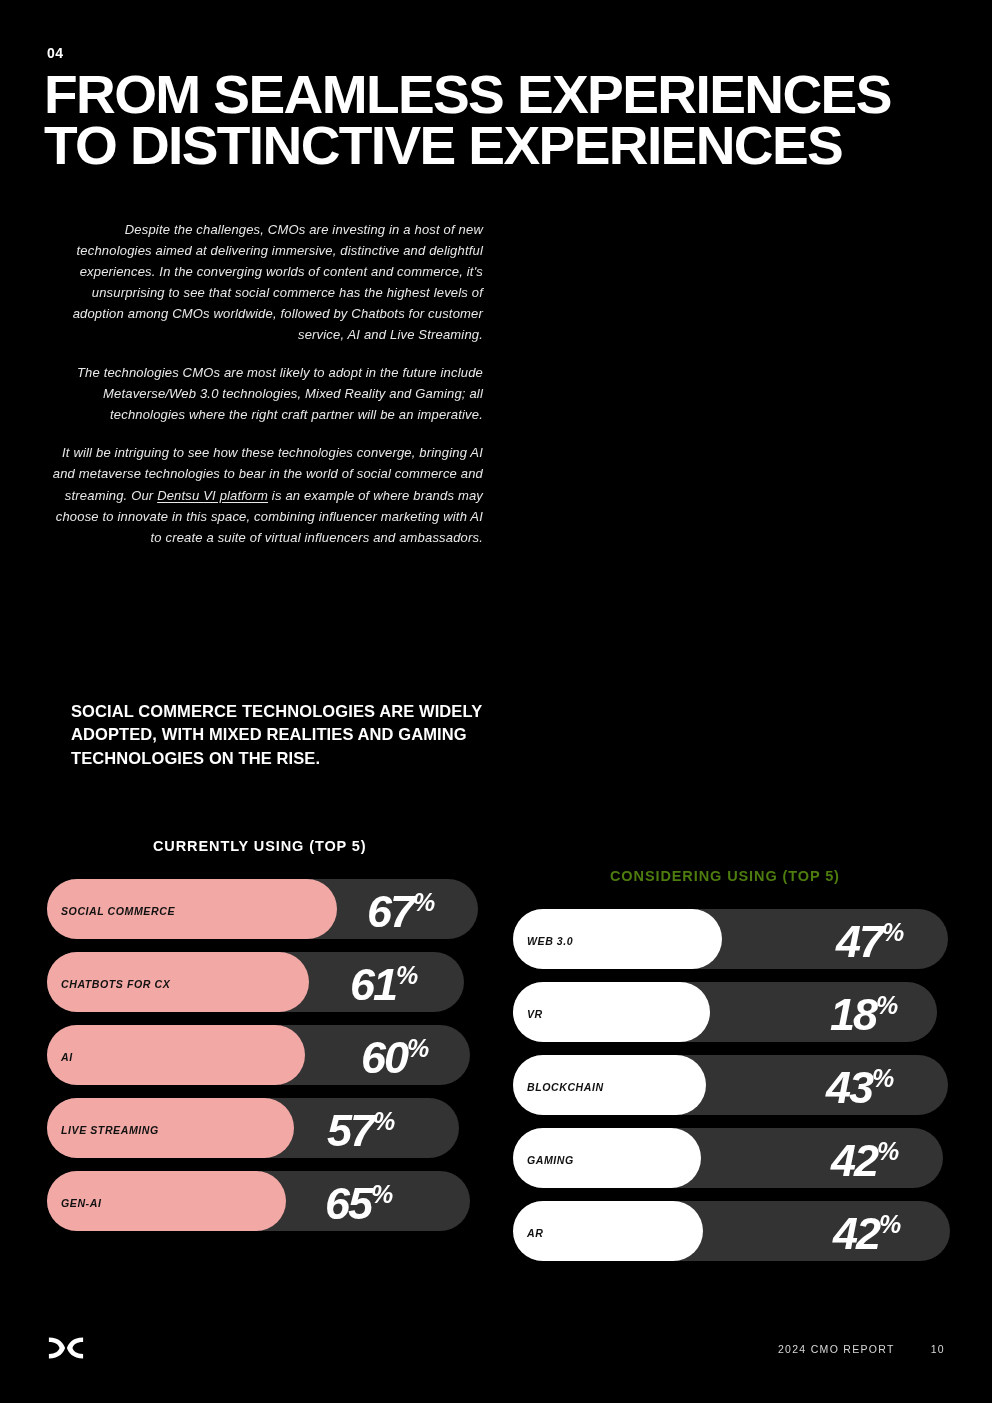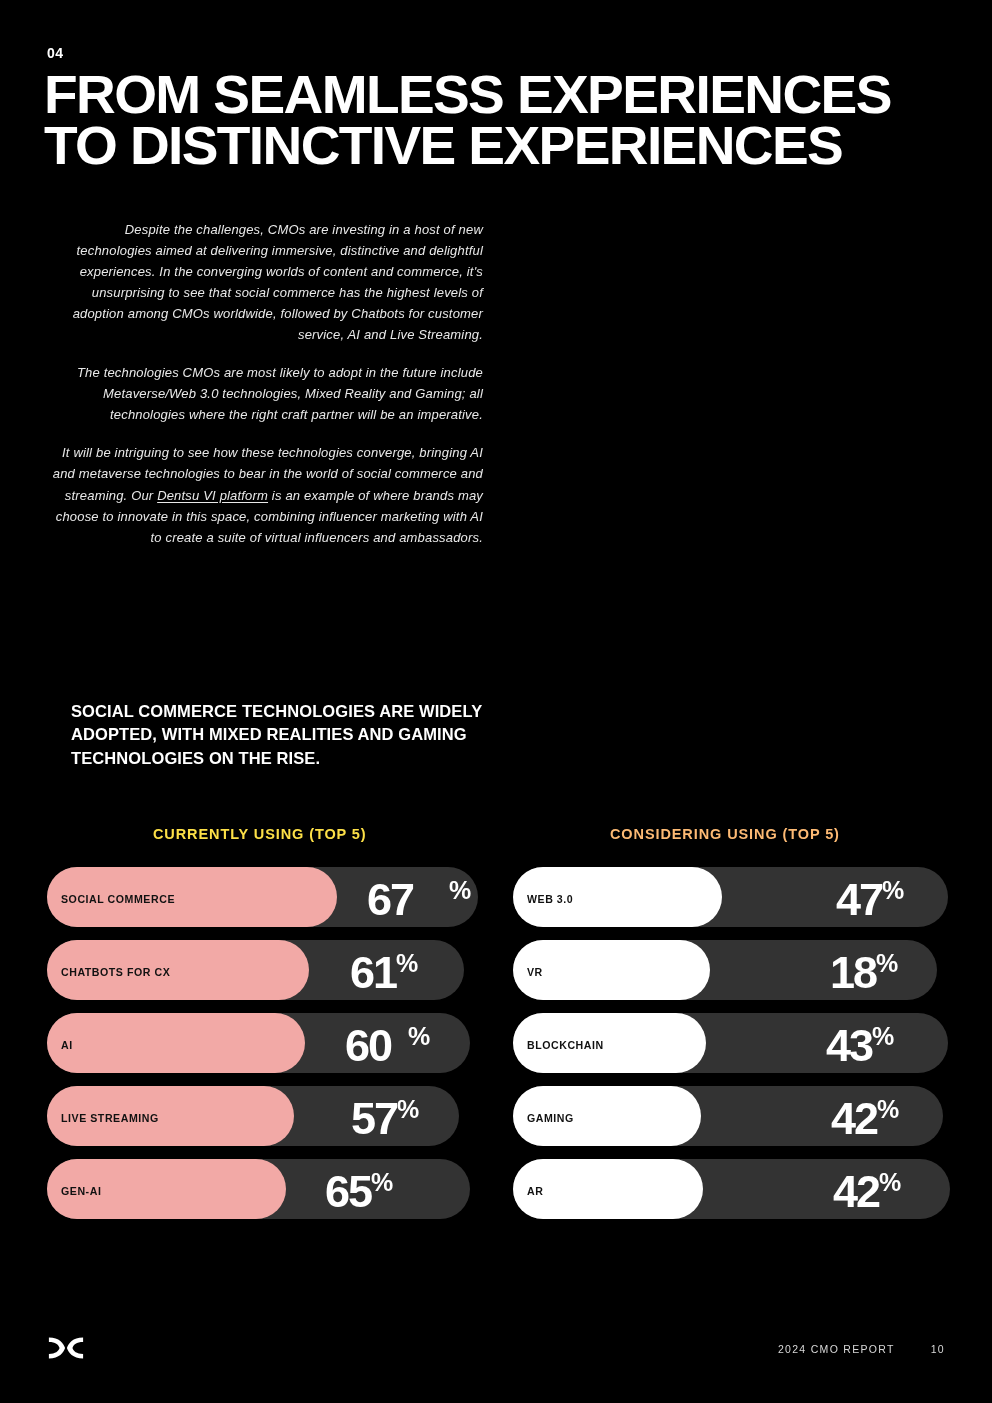--- a/index.html
+++ b/index.html
@@ -103,29 +103,30 @@
   .chart-col.right { width: 496px; padding-left: 17px; }
 
   .chart-col-title {
     font-size: 14.5px;
     font-weight: 700;
     letter-spacing: 0.9px;
     text-transform: uppercase;
     margin-bottom: 23px;
     height: 18px;
   }
-  .chart-col.left  .chart-col-title { color: #fde047; padding-left: 106px; }
-  .chart-col.right .chart-col-title { color: #fdba74; padding-left: 97px; }
+  .chart-col.left  .chart-col-title { color: #ffffff; padding-left: 106px; margin-top: 12px; }
+  .chart-col.right .chart-col-title { color: #4d7c0f; padding-left: 97px; margin-top: 42px; }
 
   .bar-list { display: flex; flex-direction: column; gap: 9px; }
 
   .bar-row {
     position: relative;
     height: 64px;
     display: block;
+    font-style: italic;
   }
 
   .bar-track {
     position: absolute;
     left: 0;
     top: 0;
     height: 60px;
     background: #333333;
     border-radius: 30px;
   }
@@ -227,48 +228,48 @@
 
   <div class="charts">
 
     <div class="chart-col left">
       <div class="chart-col-title">CURRENTLY USING (TOP 5)</div>
       <div class="bar-list">
           <div class="bar-row">
             <div class="bar-track" style="width: 431px;"></div>
             <div class="bar-fill" style="width: 290px;"></div>
             <div class="bar-label">SOCIAL COMMERCE</div>
-            <div class="bar-value" style="left: 320px; gap: 36px;">
+            <div class="bar-value" style="left: 320px;">
               <span class="num">67</span>
               <span class="pct">%</span>
             </div>
           </div>
           <div class="bar-row">
             <div class="bar-track" style="width: 417px;"></div>
             <div class="bar-fill" style="width: 262px;"></div>
             <div class="bar-label">CHATBOTS FOR CX</div>
             <div class="bar-value" style="left: 303px;">
               <span class="num">61</span>
               <span class="pct">%</span>
             </div>
           </div>
           <div class="bar-row">
             <div class="bar-track" style="width: 423px;"></div>
             <div class="bar-fill" style="width: 258px;"></div>
             <div class="bar-label">AI</div>
-            <div class="bar-value" style="left: 298px; gap: 17px;">
+            <div class="bar-value" style="left: 314px;">
               <span class="num">60</span>
               <span class="pct">%</span>
             </div>
           </div>
           <div class="bar-row">
             <div class="bar-track" style="width: 412px;"></div>
             <div class="bar-fill" style="width: 247px;"></div>
             <div class="bar-label">LIVE STREAMING</div>
-            <div class="bar-value" style="left: 304px;">
+            <div class="bar-value" style="left: 280px;">
               <span class="num">57</span>
               <span class="pct">%</span>
             </div>
           </div>
           <div class="bar-row">
             <div class="bar-track" style="width: 423px;"></div>
             <div class="bar-fill" style="width: 239px;"></div>
             <div class="bar-label">GEN-AI</div>
             <div class="bar-value" style="left: 278px;">
               <span class="num">65</span>

